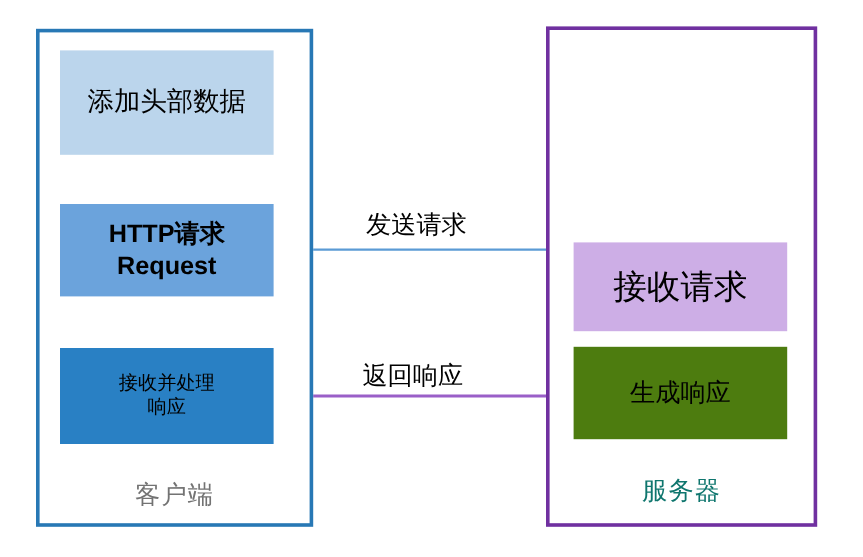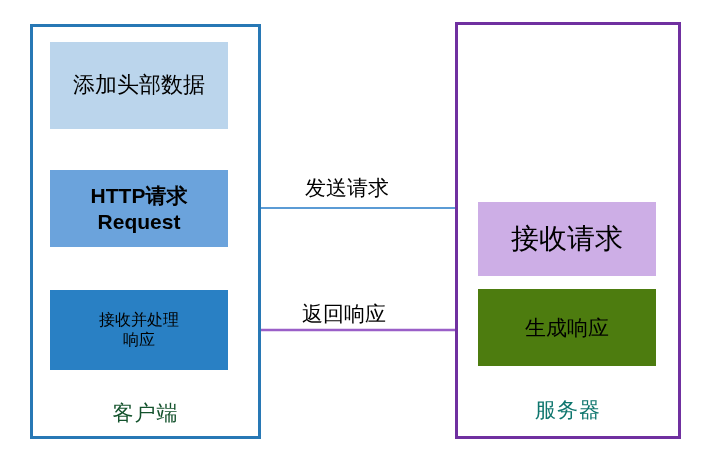--- a/index.html
+++ b/index.html
@@ -49,21 +49,22 @@
     width: 100%;
     text-align: center;
     font-size: 21px;
     line-height: 1;
     letter-spacing: 1px;
     white-space: nowrap;
   }
   .caption-client {
     left: 0;
     top: 375px;
-    color: #14532d;
+    color: #737373;
+    font-family: Liberation Serif, serif;
   }
   .caption-server {
     left: 0;
     top: 374px;
     color: #0f766e;
   }
 
   
   .box {
     position: absolute;

